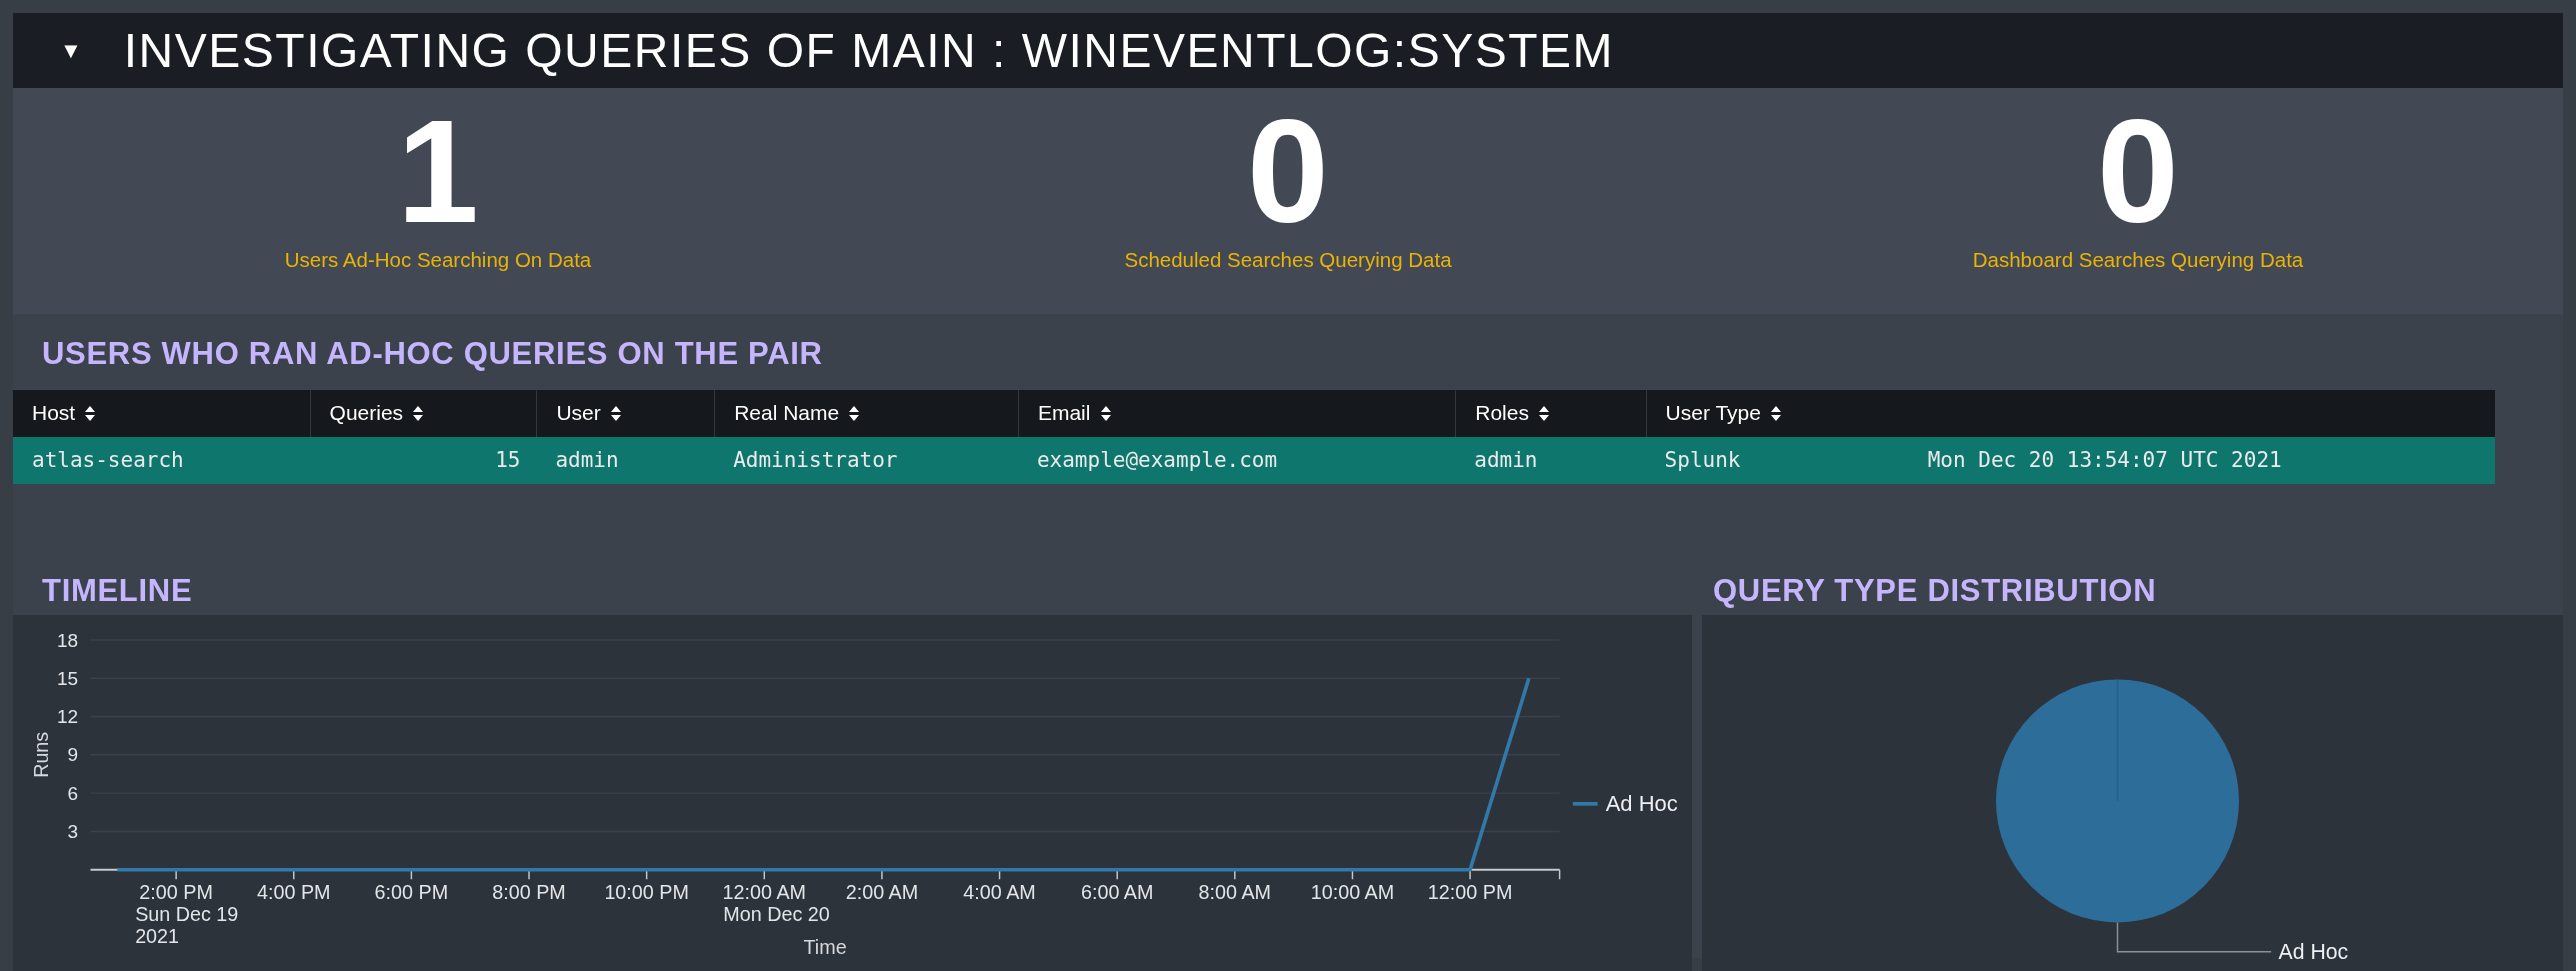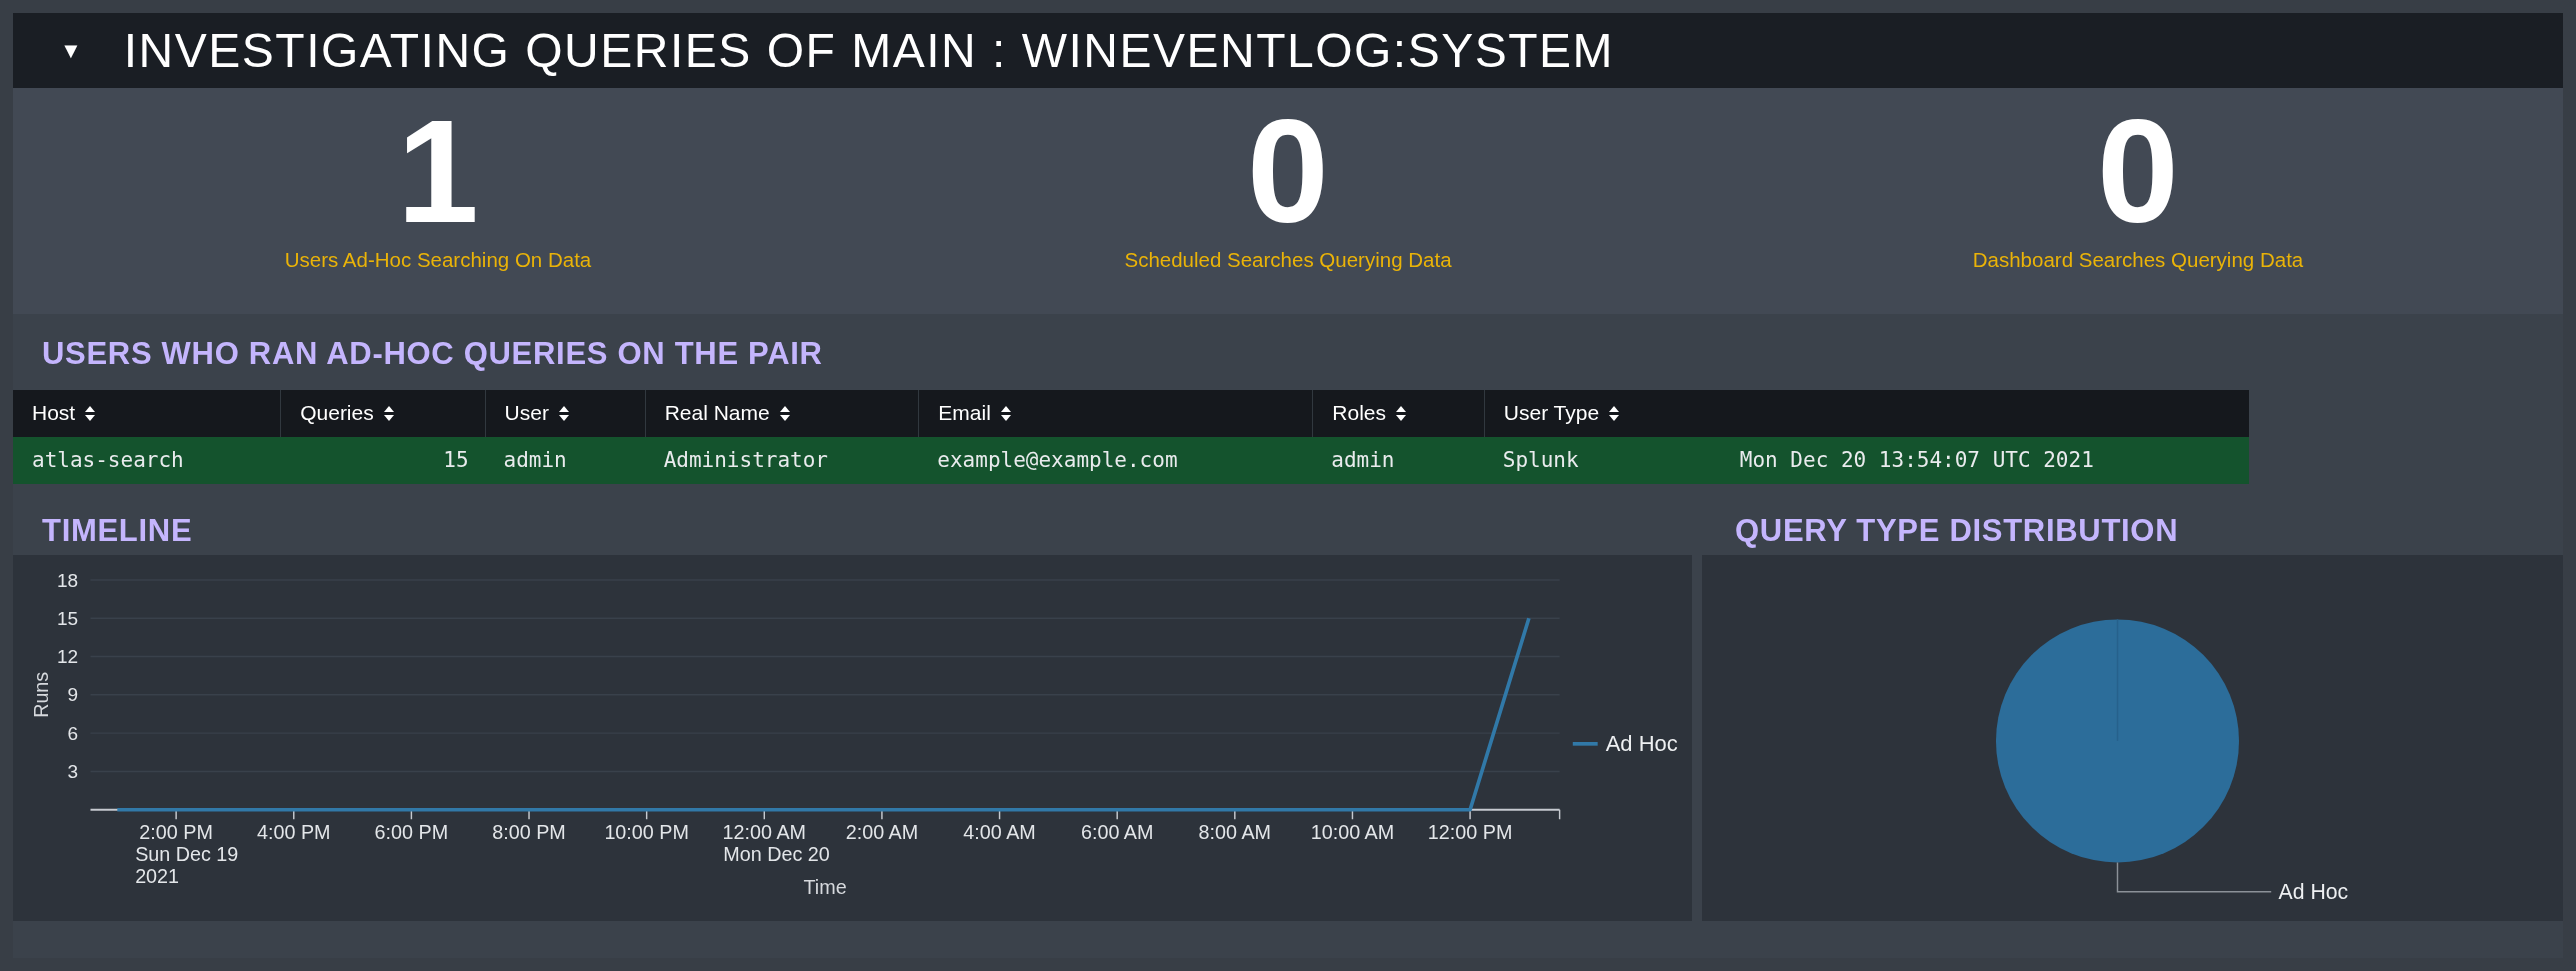--- a/index.html
+++ b/index.html
@@ -15,34 +15,34 @@
 
   
   .stats { height: 226px; background: #424954; display: flex; }
   .stat { flex: 1 1 0; display: flex; flex-direction: column; align-items: center; padding-top: 8.8px; }
   .stat-value { color: #ffffff; font-size: 147px; font-weight: 700; line-height: 1.02; }
   .stat-label { color: #eab308; font-size: 20.5px; margin-top: 1.5px; }
 
   
   .section-title { font-size: 31px; color: #c4b5fd; letter-spacing: 0.7px; }
   .users-title { margin: 22px 0 17.6px 29px; }
-  .tbl { width: 2236px; }
+  .tbl { width: 2482px; }
   .thead, .trow { display: grid; grid-template-columns: 11.95% 9.14% 7.16% 12.24% 17.62% 7.67% 10.6% auto; }
   .thead { height: 47px; background: #15181d; }
-  .trow { height: 47px; background: #14532d; }
+  .trow { height: 47px; background: #0f766e; }
   .th { display: flex; align-items: center; gap: 10.3px; padding-left: 19px; color: #ffffff; font-size: 21px; border-left: 1.5px solid #31383f; cursor: pointer; }
   .th:first-child { border-left: none; }
   .sort { display: inline-flex; flex-direction: column; align-items: center; gap: 2.9px; }
   .tri-up { width: 0; height: 0; border-left: 5.1px solid transparent; border-right: 5.1px solid transparent; border-bottom: 6.6px solid #ffffff; }
   .tri-down { width: 0; height: 0; border-left: 5.1px solid transparent; border-right: 5.1px solid transparent; border-top: 6.6px solid #ffffff; }
   .td { display: flex; align-items: center; padding-left: 19px; color: #e9ebed; font-size: 21px; font-family: "DejaVu Sans Mono", "Liberation Mono", monospace; white-space: nowrap; }
   .td.right { justify-content: flex-end; padding-right: 16px; padding-left: 0; }
 
   
-  .charts-titles { display: grid; grid-template-columns: 1679px 861px; column-gap: 27px; margin-top: 29px; height: 37px; align-items: center; }
+  .charts-titles { display: grid; grid-template-columns: 1679px 861px; column-gap: 5px; margin-top: 89px; height: 37px; align-items: center; }
   .timeline-title { padding-left: 29px; }
   .pie-title { padding-left: 16px; }
   .charts-row { display: grid; grid-template-columns: 1679px 861px; column-gap: 9.5px; margin-top: 5.1px; }
   .panel { height: 366px; background: #2d333b; }
   svg { display: block; }
   svg text { font-family: "Liberation Sans", sans-serif; }
 </style>
 </head>
 <body>
 

